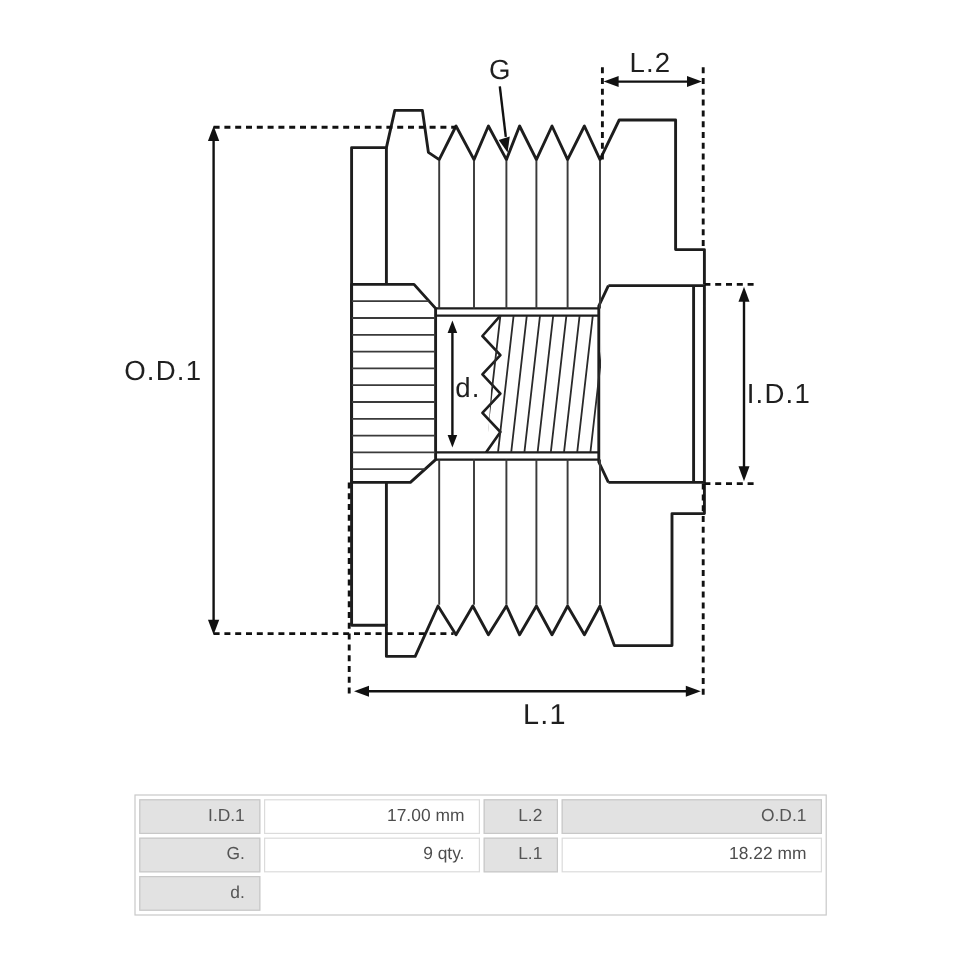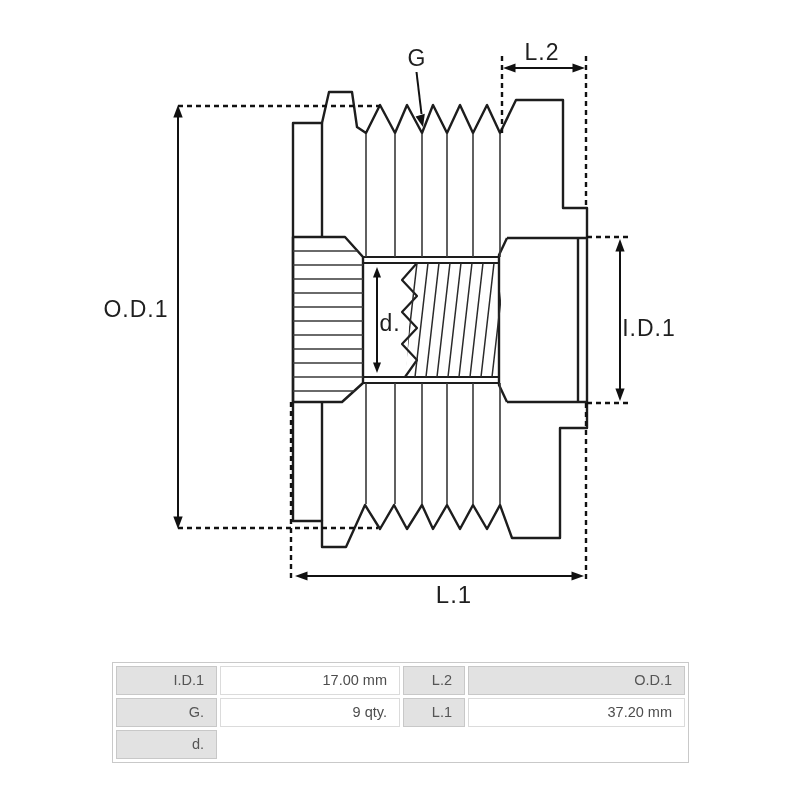--- a/index.html
+++ b/index.html
@@ -152,17 +152,17 @@
 
     <div class="cell label">I.D.1</div>
     <div class="cell value">17.00 mm</div>
     <div class="cell label">L.2</div>
 
     <div class="cell label">O.D.1</div>
     <div class="cell label">G.</div>
     <div class="cell value">9 qty.</div>
 
     <div class="cell label">L.1</div>
-    <div class="cell value">37.20 mm</div>
+    <div class="cell value">18.22 mm</div>
     <div class="cell label">d.</div>
   </div>
 
 </div>
 
 </body></html>

